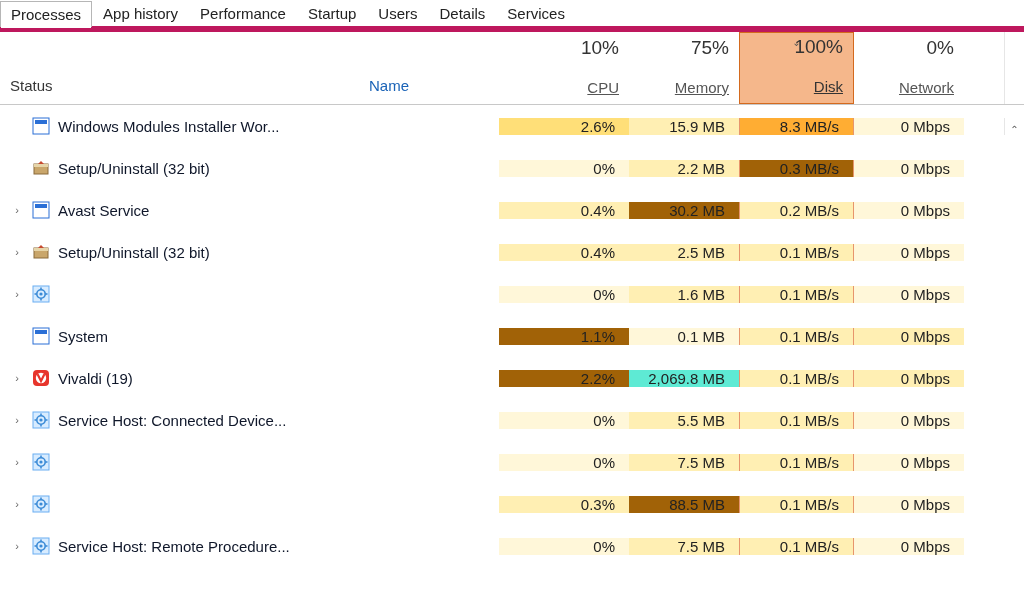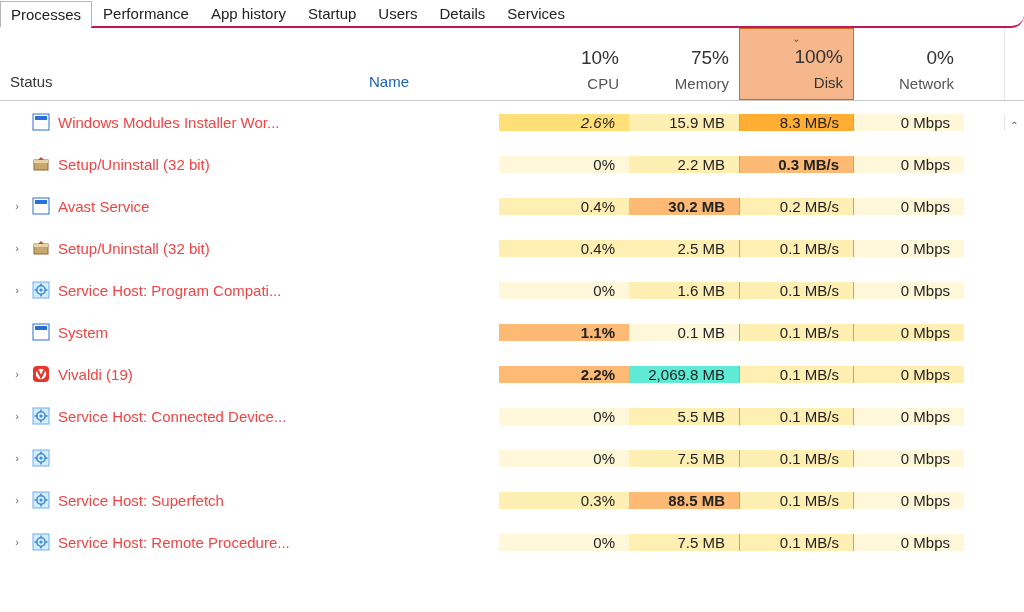--- a/index.html
+++ b/index.html
@@ -1,76 +1,76 @@
 <!DOCTYPE html>
 <html><head>
 <meta charset="utf-8">
 <style>
   * { box-sizing: border-box; margin: 0; padding: 0; }
   html, body { width: 1024px; height: 612px; font-family: "Segoe UI", Arial, sans-serif; font-size: 15px; color: #222; background: #fff; overflow: hidden; }
   .window { width: 1024px; height: 612px; position: relative; }
 
   
-  .tabs { display: flex; border-bottom: 2px solid #be185d; user-select: none; border-radius: 13px; }
+  .tabs { display: flex; border-bottom: 6px solid #be185d; user-select: none; }
   .tab { padding: 4px 10px; border: 1px solid transparent; border-bottom: none; cursor: default; font-size: 15px; }
   .tab.active { border-color: #b6b6b6; background: #fff; position: relative; top: 1px; }
   .tab.active::after { content:""; position:absolute; left:0; right:0; bottom:-1px; height:2px; background:#fff; }
 
   
   .grid { display: grid; grid-template-columns: 359px 140px 130px 110px 115px 110px 40px 20px; }
   .header-row { border-bottom: 1px solid #c8c8c8; }
   .header-row .cell { padding: 10px 10px 8px 10px; display: flex; flex-direction: column; justify-content: flex-end; height: 72px; }
   .header-row .name-h, .header-row .status-h { color: #1a63b7; font-size: 15px; justify-content: flex-end; padding-bottom: 10px; }
   .header-row .status-h { color: #363636; }
   .col-h { text-align: right; }
   .col-h .pct { font-size: 19px; color: #333; margin-top: 48px; }
-  .col-h .lbl { font-size: 15px; color: #555; margin-top: 6px; }
+  .col-h .lbl { font-size: 15px; color: #555; margin-top: 20px; text-decoration: underline; }
   .col-h.sorted { background: #f5b78b; border: 1px solid #d46a1e; position: relative; }
   .col-h.sorted .pct, .col-h.sorted .lbl { color: #333; }
   .chevron { position:absolute; top:4px; left:50%; transform:translateX(-50%); font-size:10px; color:#555; }
 
   
   .body { height: calc(612px - 27px - 72px); overflow: hidden; }
   .row { display: grid; grid-template-columns: 359px 140px 130px 110px 115px 110px 40px 20px; align-items: center; height: 42px; }
   .namecell { display:flex; align-items:center; gap:8px; padding-left: 10px; white-space: nowrap; overflow: hidden; }
   .chev { width: 14px; text-align:center; color:#6a6a6a; font-size:11px; }
   .icon { width:18px; height:18px; display:inline-flex; align-items:center; justify-content:center; }
-  .pname { font-size: 15px; color:#ef4444; }
+  .pname { font-size: 15px; color:#0f172a; }
 
   .statuscell { }
 
   .num { text-align:right; padding-right: 14px; font-size:15px; }
 
   
   .heat0 { background: #fff7d9; }
   .heat1 { background: #ffefb3; }
-  .heat2 { background: #fdba74; font-weight: bold; }
-  .heat3 { background: #ffdf78; font-style: italic; }
+  .heat2 { background: #a16207; }
+  .heat3 { background: #ffdf78; }
   .heat5 { background: #5eead4; }
   .heat6 { background: #ffad33; }
 
   .disk-col { border-left: 1px solid #e7956c; border-right: 1px solid #e7956c; }
 
   .net-extra { background: #fff7d9; }
 
   
   .scrollbar-col { border-left: 1px solid #e6e6e6; display:flex; justify-content:center; }
   .scroll-up { font-size:10px; color:#555; padding-top:6px; cursor:default; }
 
   
   svg { display:block; }
 </style>
 </head>
 <body>
 <div class="window">
 
 <div class="tabs" id="tabbar">
       <div class="tab active">Processes</div>
+      <div class="tab">App history</div>
       <div class="tab">Performance</div>
-      <div class="tab">App history</div>
       <div class="tab">Startup</div>
       <div class="tab">Users</div>
       <div class="tab">Details</div>
       <div class="tab">Services</div>
     </div>
 
 <div class="grid header-row">
   <div class="cell status-h">Status</div>
   <div class="cell name-h">Name</div>
   <div class="cell col-h">
@@ -184,21 +184,20 @@
               <circle cx="9" cy="9" r="4.2" fill="none" stroke="#3a8ad6" stroke-width="1.6"></circle>
               <circle cx="9" cy="9" r="1.6" fill="#3a8ad6"></circle>
               <g stroke="#3a8ad6" stroke-width="1.6">
                 <line x1="9" y1="2.5" x2="9" y2="4.5"></line>
                 <line x1="9" y1="13.5" x2="9" y2="15.5"></line>
                 <line x1="2.5" y1="9" x2="4.5" y2="9"></line>
                 <line x1="13.5" y1="9" x2="15.5" y2="9"></line>
               </g>
             </svg>
           </span>
-          <span class="pname">Service Host: Program Compati...</span>
         </div>
         <div class="statuscell"></div>
         <div class="num heat0">0%</div>
         <div class="num heat1">1.6 MB</div>
         <div class="num heat1 disk-col">0.1 MB/s</div>
         <div class="num heat0">0 Mbps</div>
         <div class="num net-extra"></div>
         <div class="scrollbar-col"></div>
       </div>
       <div class="row">
@@ -300,21 +299,20 @@
               <circle cx="9" cy="9" r="4.2" fill="none" stroke="#3a8ad6" stroke-width="1.6"></circle>
               <circle cx="9" cy="9" r="1.6" fill="#3a8ad6"></circle>
               <g stroke="#3a8ad6" stroke-width="1.6">
                 <line x1="9" y1="2.5" x2="9" y2="4.5"></line>
                 <line x1="9" y1="13.5" x2="9" y2="15.5"></line>
                 <line x1="2.5" y1="9" x2="4.5" y2="9"></line>
                 <line x1="13.5" y1="9" x2="15.5" y2="9"></line>
               </g>
             </svg>
           </span>
-          <span class="pname">Service Host: Superfetch</span>
         </div>
         <div class="statuscell"></div>
         <div class="num heat1">0.3%</div>
         <div class="num heat2">88.5 MB</div>
         <div class="num heat1 disk-col">0.1 MB/s</div>
         <div class="num heat0">0 Mbps</div>
         <div class="num net-extra"></div>
         <div class="scrollbar-col"></div>
       </div>
       <div class="row">

